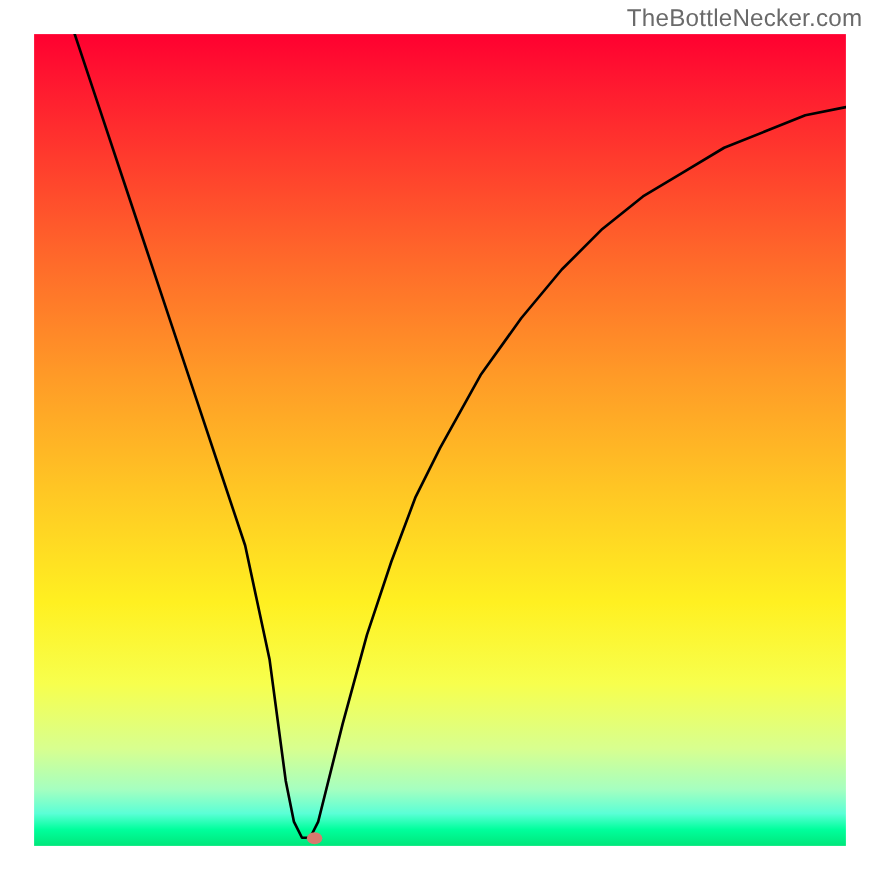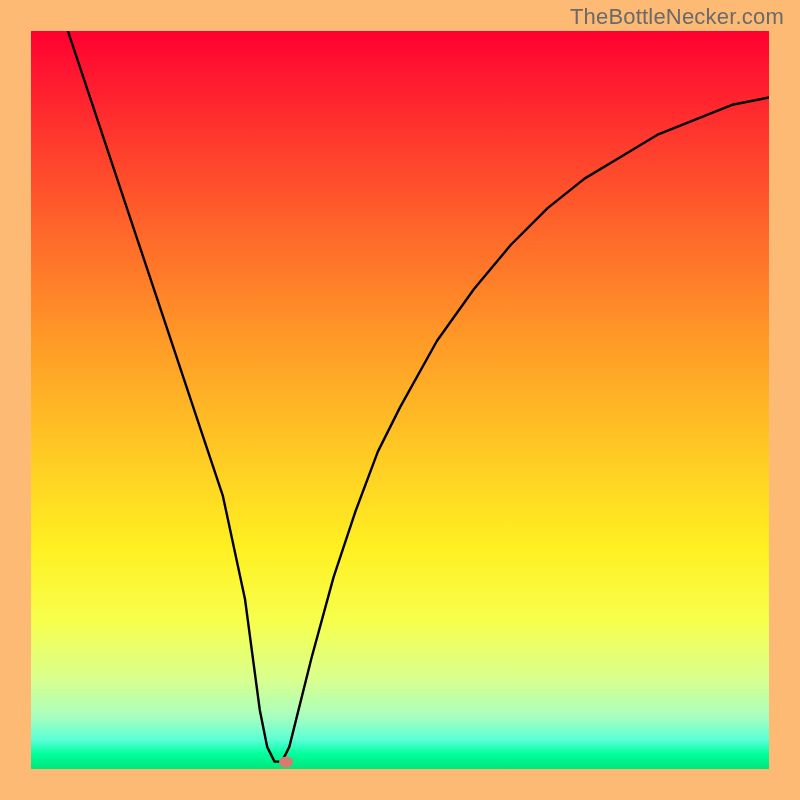--- a/index.html
+++ b/index.html
@@ -9,21 +9,21 @@
     height: 800px;
     background: #000;
     position: relative;
     font-family: Arial, Helvetica, sans-serif;
     overflow: hidden;
   }
   .frame {
     position: absolute;
     width: 800px;
     height: 800px;
-    background: #fdba74;
+    background: #ffffff;
   }
   .plot {
     position: absolute;
     left: 31px;
     top: 31px;
     width: 738px;
     height: 738px;
     background: linear-gradient(to bottom,
       #ff0030 0%,
       #ff1430 5%,

